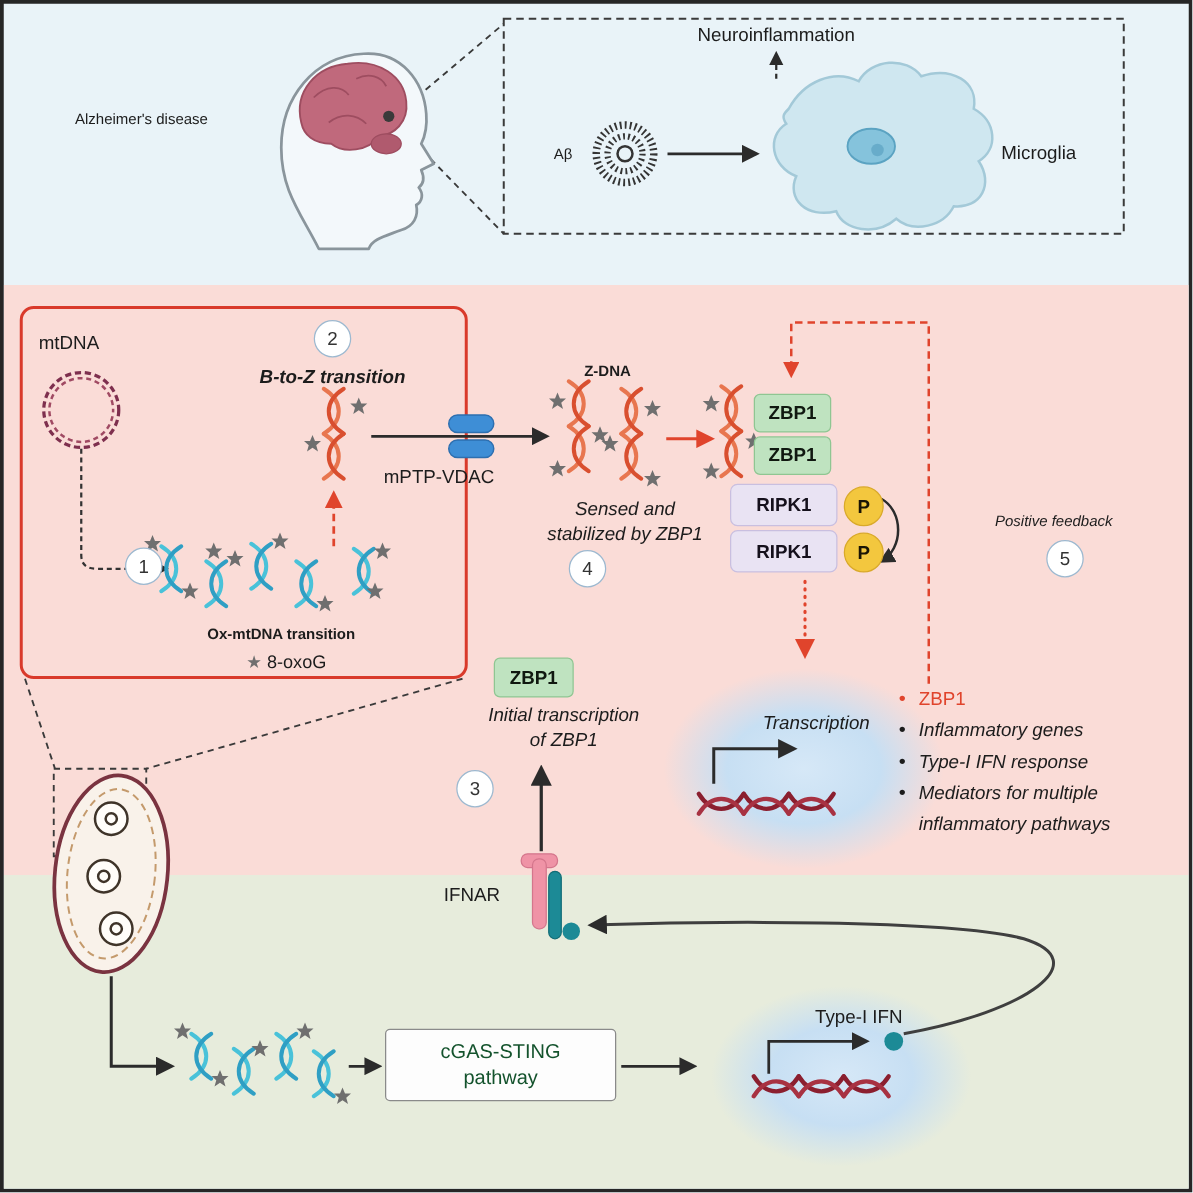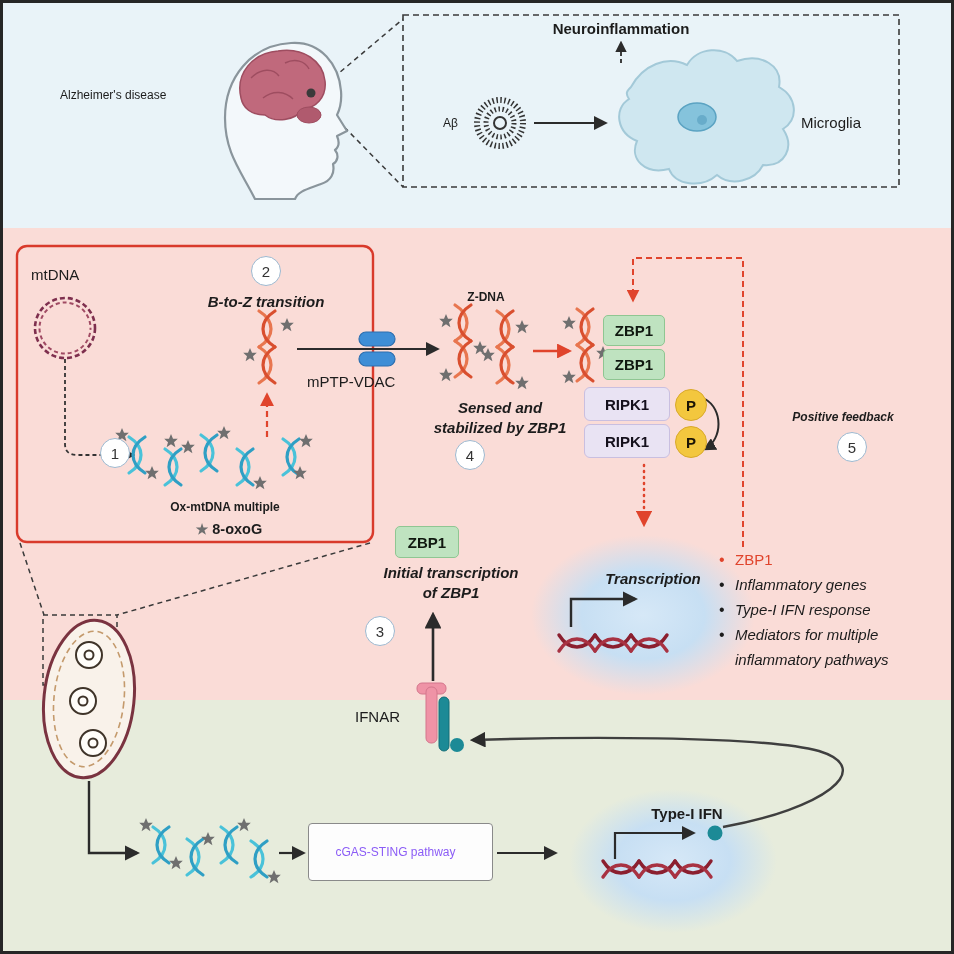--- a/index.html
+++ b/index.html
@@ -2,30 +2,30 @@
 <html><head>
 <meta charset="utf-8">
 <style>
   html,body{margin:0;padding:0;background:#fff;font-family:"Liberation Sans",sans-serif;}
   .canvas{position:relative;width:954px;height:954px;box-sizing:border-box;border:3px solid #262626;overflow:hidden;background:#e9f3f8;}
   .bg{position:absolute;left:0;width:948px;}
   .bg-mid{top:225px;height:472px;background:#fadcd7;}
   .bg-bot{top:697px;height:251px;background:#e7ecdc;}
   svg.art{position:absolute;left:0;top:0;display:block;}
   .lbl{position:absolute;font-size:15px;color:#1c1c1c;white-space:nowrap;line-height:20px;}
-  .c{transform:translateX(-50%);font-weight:bold;}
+  .c{transform:translateX(-50%);}
   .i{font-style:italic;}
   .b{font-weight:bold;}
   .ctr{text-align:center;}
   .badge{position:absolute;width:30px;height:30px;border-radius:50%;background:#fff;border:1.5px solid #9db9d0;color:#333;font-size:15px;display:flex;align-items:center;justify-content:center;box-sizing:border-box;}
   .gbox{position:absolute;background:#bfe3c0;border:1px solid #8fc692;border-radius:5px;display:flex;align-items:center;justify-content:center;font-weight:bold;font-size:15px;color:#101810;box-sizing:border-box;}
   .pbox{position:absolute;background:#e9e3f3;border:1px solid #c9bfe0;border-radius:6px;display:flex;align-items:center;justify-content:center;font-weight:bold;font-size:15px;color:#15101c;box-sizing:border-box;}
   .pcirc{position:absolute;width:32px;height:32px;border-radius:50%;background:#f3c73e;border:1px solid #d9a92a;display:flex;align-items:center;justify-content:center;font-weight:bold;font-size:15px;color:#1a1405;box-sizing:border-box;}
   .wbox{position:absolute;left:305px;top:820px;width:185px;height:58px;background:#fdfdfd;border:1px solid #8a8a8a;border-radius:4px;display:flex;align-items:center;justify-content:center;box-sizing:border-box;}
-  .wbox span{display:block;width:130px;text-align:left;font-size:12px;line-height:21px;color:#8b5cf6;white-space:normal;}
+  .wbox span{display:block;width:130px;text-align:center;font-size:16px;line-height:21px;color:#14532d;white-space:normal;}
   .bullets{position:absolute;left:716px;top:544px;width:212px;font-size:15px;color:#1c1c1c;}
   .bullets .li{display:flex;align-items:flex-start;line-height:25px;}
   .bullets .dot{width:16px;flex:0 0 16px;font-size:16px;}
   .bullets .red, .bullets .reddot{color:#e0442c;}
   .bullets .txt{white-space:normal;}
   .bullets .it .txt{font-style:italic;}
   .star-glyph{color:#6f6f6f;margin-right:4px;font-size:14px;}
   .f16{font-size:12px;} .f17{font-size:12px;}
 </style>
 </head>
@@ -249,21 +249,21 @@
     <path d="M720 824 C820 806 874 766 816 748 C756 732 560 734 470 737" fill="none" stroke="#3f3f3f" stroke-width="2.4" marker-end="url(#mBlack)"></path>
   </svg>
 
   <div class="lbl f16" style="left:57px;top:82px;">Alzheimer's disease</div>
   <div class="lbl c" style="left:618px;top:16px;">Neuroinflammation</div>
   <div class="lbl f16" style="left:440px;top:110px;">Aβ</div>
   <div class="lbl" style="left:798px;top:110px;">Microglia</div>
 
   <div class="lbl" style="left:28px;top:262px;">mtDNA</div>
   <div class="lbl c b i" style="left:263px;top:289px;">B-to-Z transition</div>
-  <div class="lbl c b f16" style="left:222px;top:494px;">Ox-mtDNA multiple</div>
+  <div class="lbl c b f16" style="left:222px;top:494px;">Ox-mtDNA transition</div>
   <div class="lbl c" style="left:226px;top:516px;font-size:14.5px;"><span class="star-glyph">★</span><span>8-oxoG</span></div>
   <div class="lbl" style="left:304px;top:369px;">mPTP-VDAC</div>
   <div class="lbl c b f17" style="left:483px;top:284px;">Z-DNA</div>
   <div class="lbl c i ctr" style="left:497px;top:395px;">
     <div>Sensed and</div>
     <div>stabilized by ZBP1</div>
   </div>
   <div class="lbl c i f16" style="left:840px;top:404px;">Positive feedback</div>
   <div class="lbl c i ctr" style="left:448px;top:560px;">
     <div>Initial transcription</div>

